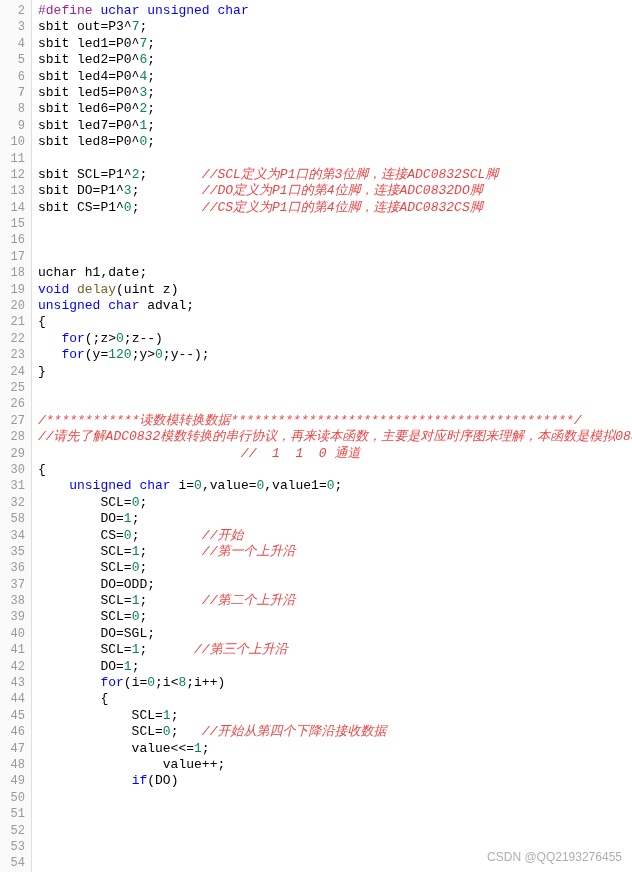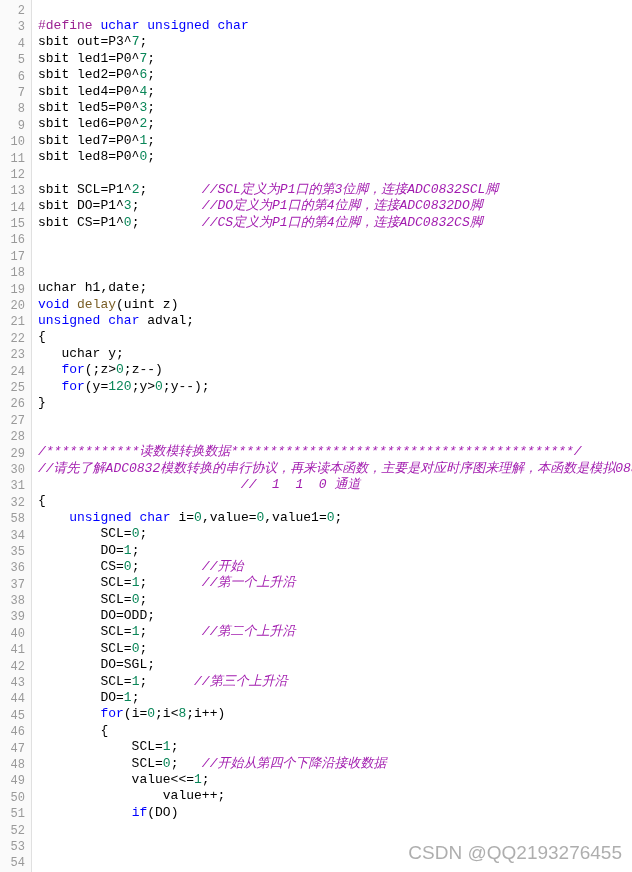--- a/index.html
+++ b/index.html
@@ -26,41 +26,41 @@
     .line-num {
       color: #999;
       text-align: right;
       padding-right: 6px;
       height: 16.4px;
       line-height: 16.4px;
       font-size: 12px;
     }
     .code {
       flex: 1;
-      padding-top: 18px;
+      padding-top: 3px;
       padding-left: 6px;
       overflow: hidden;
     }
     .line {
       height: 16.4px;
       line-height: 16.4px;
       white-space: pre;
     }
     .kw { color: #0000ff; }
     .pp { color: #9b2393; }
     .num { color: #098658; }
-    .cmt { color: #a21caf; font-style: italic; }
+    .cmt { color: #ef4444; font-style: italic; }
     .fn { color: #795e26; }
     .txt { color: #000; }
     .watermark {
       position: absolute;
       bottom: 8px;
       right: 10px;
       color: rgba(120,120,120,0.6);
-      font-size: 19px;
+      font-size: 12px;
       font-family: Arial, sans-serif;
       pointer-events: none;
     }
   </style>
 </head>
 <body>
 
 <div class="editor">
   <div class="gutter" id="gutter">
       <div class="line-num">2</div>
@@ -131,21 +131,20 @@
       <div class="line"><span class="txt">sbit SCL=P1^</span><span class="num">2</span><span class="txt">;       </span><span class="cmt">//SCL定义为P1口的第3位脚，连接ADC0832SCL脚</span></div>
       <div class="line"><span class="txt">sbit DO=P1^</span><span class="num">3</span><span class="txt">;        </span><span class="cmt">//DO定义为P1口的第4位脚，连接ADC0832DO脚</span></div>
       <div class="line"><span class="txt">sbit CS=P1^</span><span class="num">0</span><span class="txt">;        </span><span class="cmt">//CS定义为P1口的第4位脚，连接ADC0832CS脚</span></div>
       <div class="line"></div>
       <div class="line"></div>
       <div class="line"></div>
       <div class="line"><span class="txt">uchar h1,date;</span></div>
       <div class="line"><span class="kw">void</span><span class="txt"> </span><span class="fn">delay</span><span class="txt">(uint z)</span></div>
       <div class="line"><span class="kw">unsigned</span><span class="txt"> </span><span class="kw">char</span><span class="txt"> adval;</span></div>
       <div class="line"><span class="txt">{</span></div>
-      <div class="line"><span class="txt">   uchar y;</span></div>
       <div class="line"><span class="txt">   </span><span class="kw">for</span><span class="txt">(;z&gt;</span><span class="num">0</span><span class="txt">;z--)</span></div>
       <div class="line"><span class="txt">   </span><span class="kw">for</span><span class="txt">(y=</span><span class="num">120</span><span class="txt">;y&gt;</span><span class="num">0</span><span class="txt">;y--);</span></div>
       <div class="line"><span class="txt">}</span></div>
       <div class="line"></div>
       <div class="line"></div>
       <div class="line"><span class="cmt">/************读数模转换数据********************************************/</span></div>
       <div class="line"><span class="cmt">//请先了解ADC0832模数转换的串行协议，再来读本函数，主要是对应时序图来理解，本函数是模拟0832的串行协议进行的</span></div>
       <div class="line"><span class="cmt">                          //  1  1  0 通道</span></div>
       <div class="line"><span class="txt">{</span></div>
       <div class="line"><span class="txt">    </span><span class="kw">unsigned</span><span class="txt"> </span><span class="kw">char</span><span class="txt"> i=</span><span class="num">0</span><span class="txt">,value=</span><span class="num">0</span><span class="txt">,value1=</span><span class="num">0</span><span class="txt">;</span></div>

